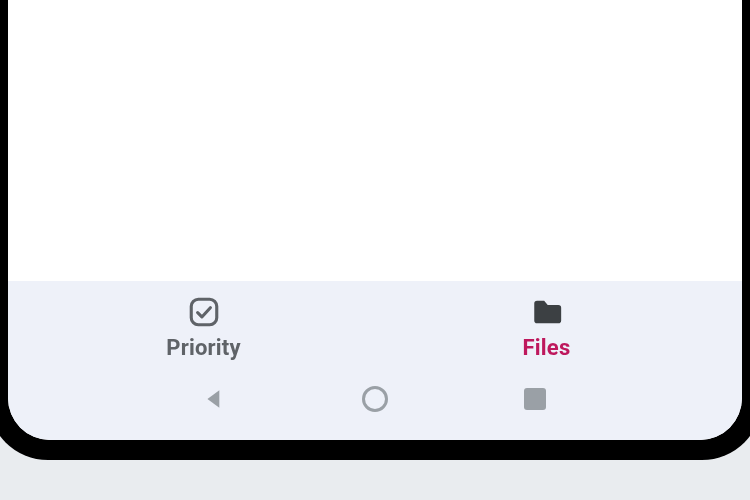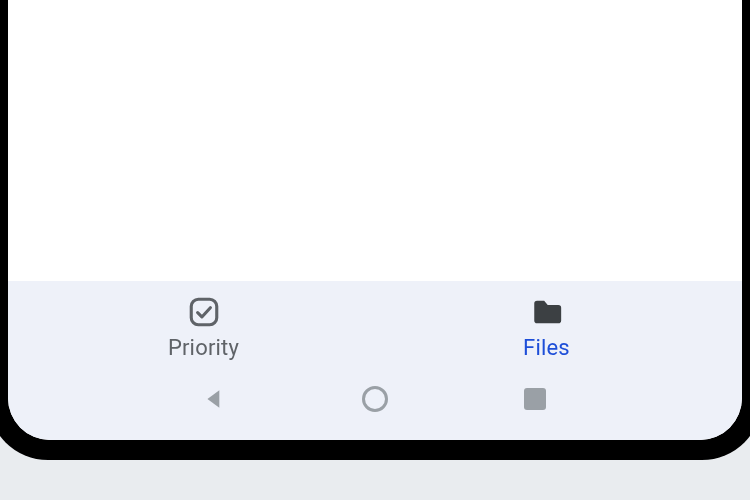--- a/index.html
+++ b/index.html
@@ -46,22 +46,22 @@
     justify-content: space-around;
     align-items: flex-start;
     padding: 14px 24px 6px 24px;
     border-radius: 0;
   }
   .nav-item {
     display: flex; flex-direction: column; align-items: center; gap: 6px;
     color: #5f6368;
     min-width: 120px;
   }
-  .nav-item.active { color: #1d4ed8; }
-  .nav-label { font-size: 22px; font-weight: 400; letter-spacing: 0.2px; }
+  .nav-item.active { color: #be185d; }
+  .nav-label { font-size: 22px; font-weight: 700; letter-spacing: 0.2px; }
   .nav-icon { width: 34px; height: 34px; display:flex; align-items:center; justify-content:center; }
   .nav-icon svg { width: 34px; height: 34px; }
 
   .sys-nav {
     background: #eef1f9;
     display: flex;
     justify-content: center;
     align-items: center;
     gap: 130px;
     padding: 18px 0 26px 0;

